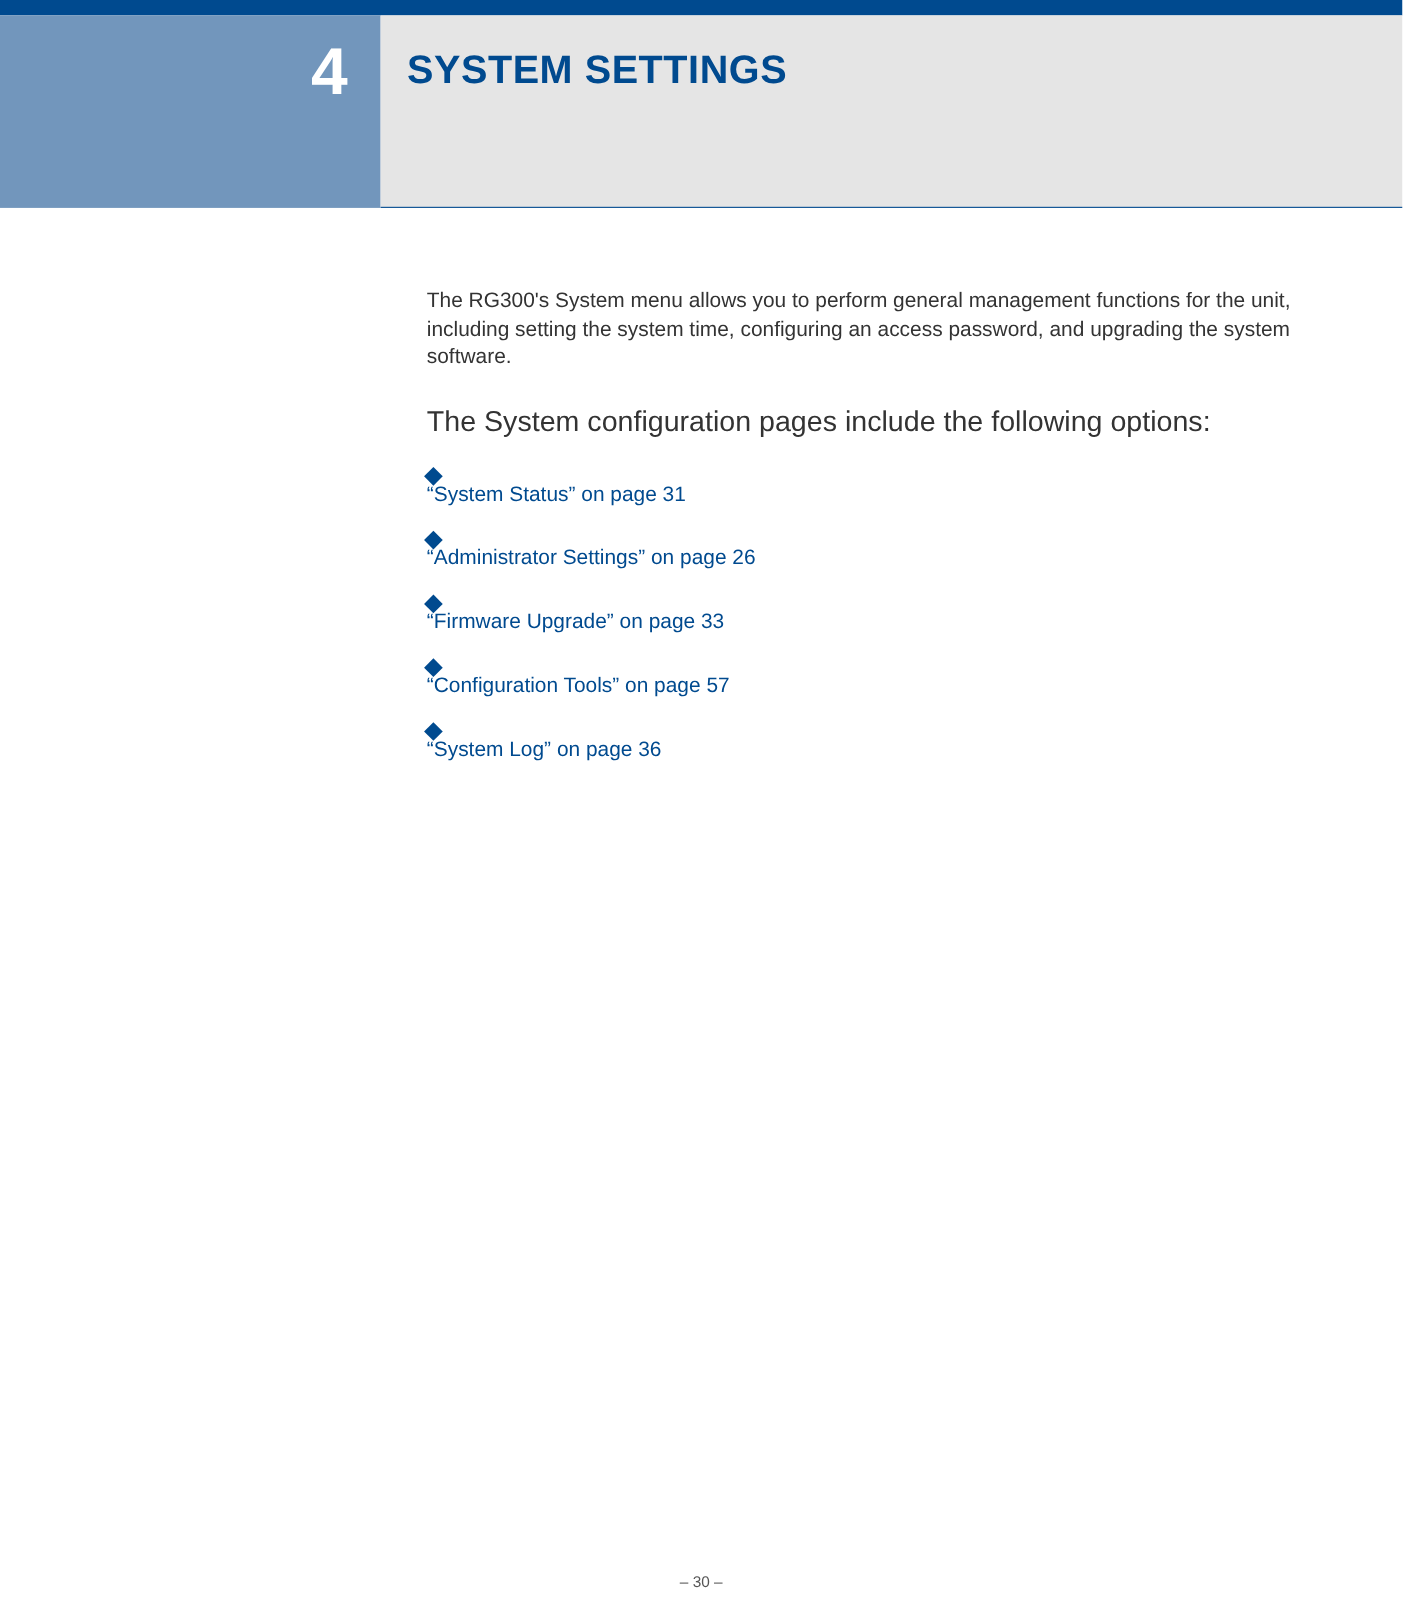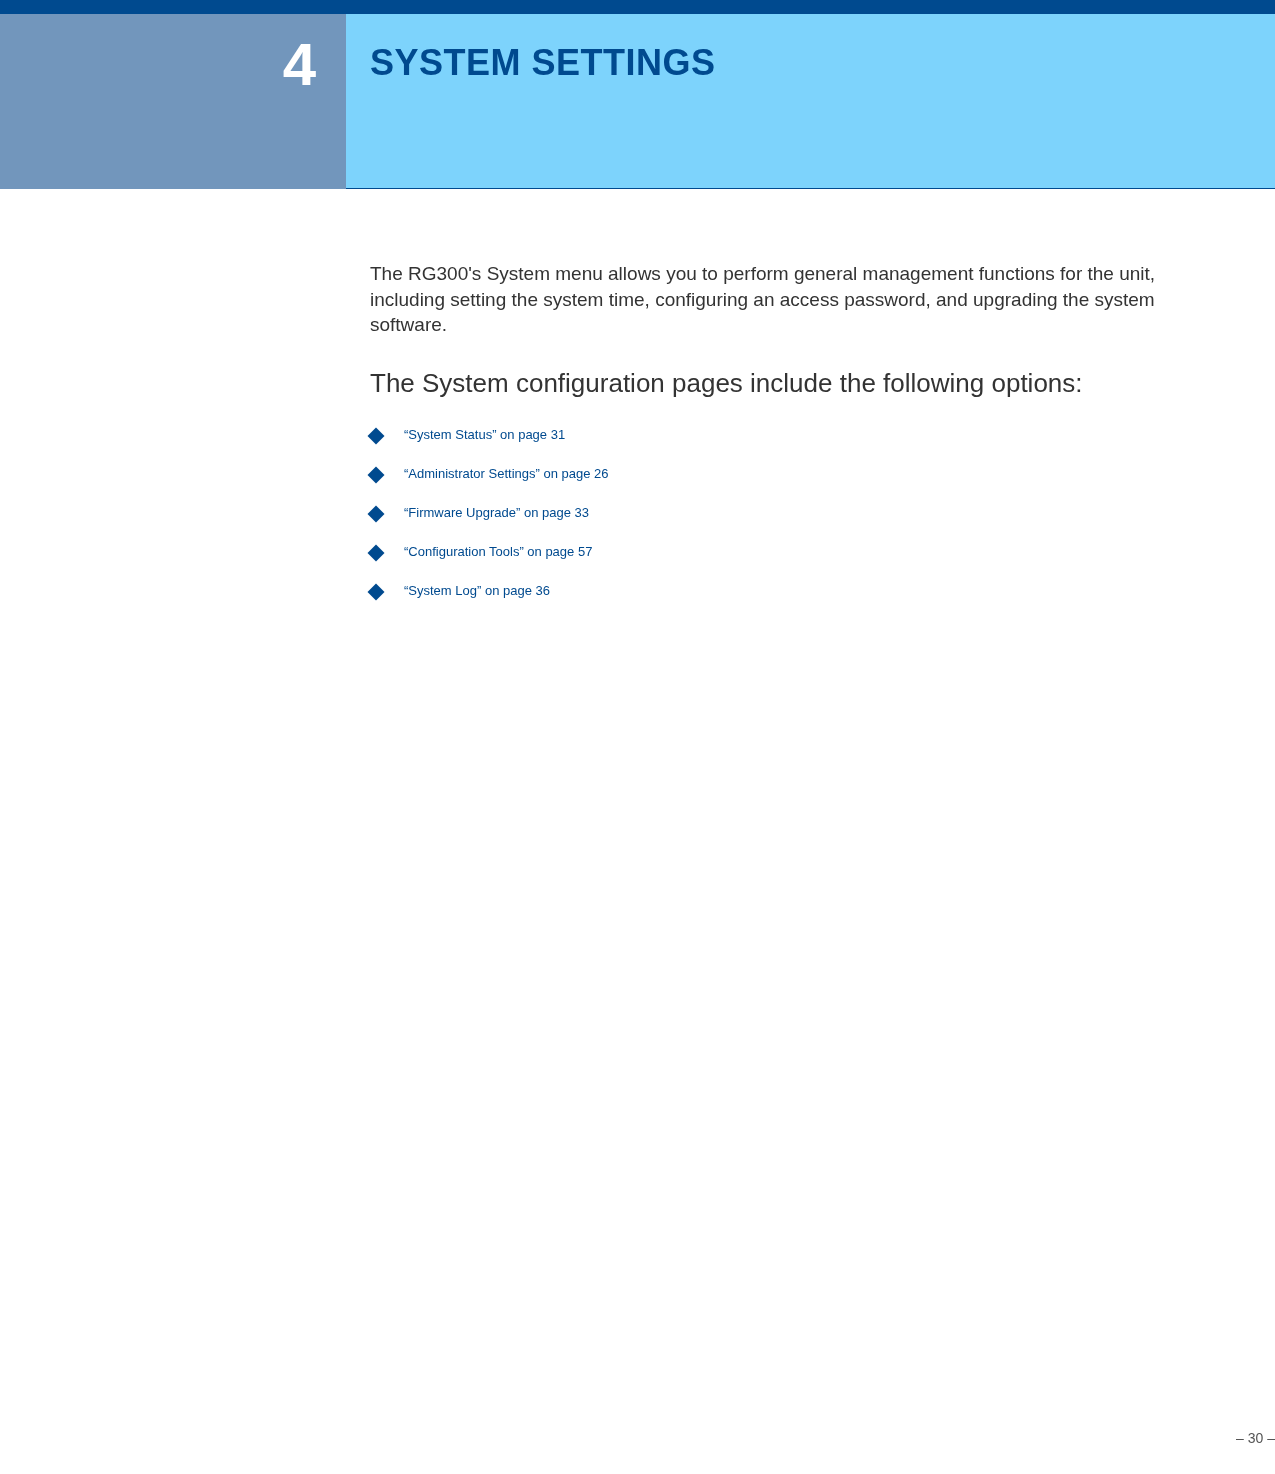--- a/index.html
+++ b/index.html
@@ -33,76 +33,78 @@
       padding-right: 30px;
     }
     .chapter-number {
       color: white;
       font-size: 60px;
       font-weight: bold;
       font-family: Verdana, Geneva, sans-serif;
     }
     .title-box {
       flex: 1;
-      background: #7dd3fc;
+      background: #e5e5e5;
       border-bottom: 1px solid #004a8f;
       display: flex;
       align-items: flex-start;
       padding-top: 28px;
       padding-left: 24px;
     }
     .chapter-title {
       color: #004a8f;
       font-size: 36px;
       font-weight: bold;
       font-variant: small-caps;
       letter-spacing: 0.5px;
     }
     .content {
       padding-left: 370px;
       padding-right: 72px;
       padding-top: 72px;
       color: #333;
+      margin-left: 18px;
     }
     .intro-para {
       font-size: 19px;
       line-height: 1.35;
       margin-bottom: 28px;
     }
     .options-para {
       font-size: 26px;
       line-height: 1.35;
       margin-bottom: 26px;
     }
     .link-list {
       list-style: none;
     }
     .link-list li {
       display: flex;
-      align-items: flex-end;
+      align-items: flex-start;
       margin-bottom: 24px;
-      font-size: 13px;
+      font-size: 19px;
+      flex-direction: column;
     }
     .diamond-bullet {
       width: 12px;
       height: 12px;
       background: #004a8f;
       transform: rotate(45deg);
       margin-right: 22px;
       flex-shrink: 0;
     }
     .link-text {
       color: #004a8f;
     }
     .footer {
       position: absolute;
       bottom: 28px;
       left: 0;
       right: 0;
-      text-align: right;
+      text-align: center;
       font-size: 14px;
       color: #555;
     }
   </style>
 </head>
 <body>
 
 <div class="top-bar"></div>
 
 <div class="header-container">

